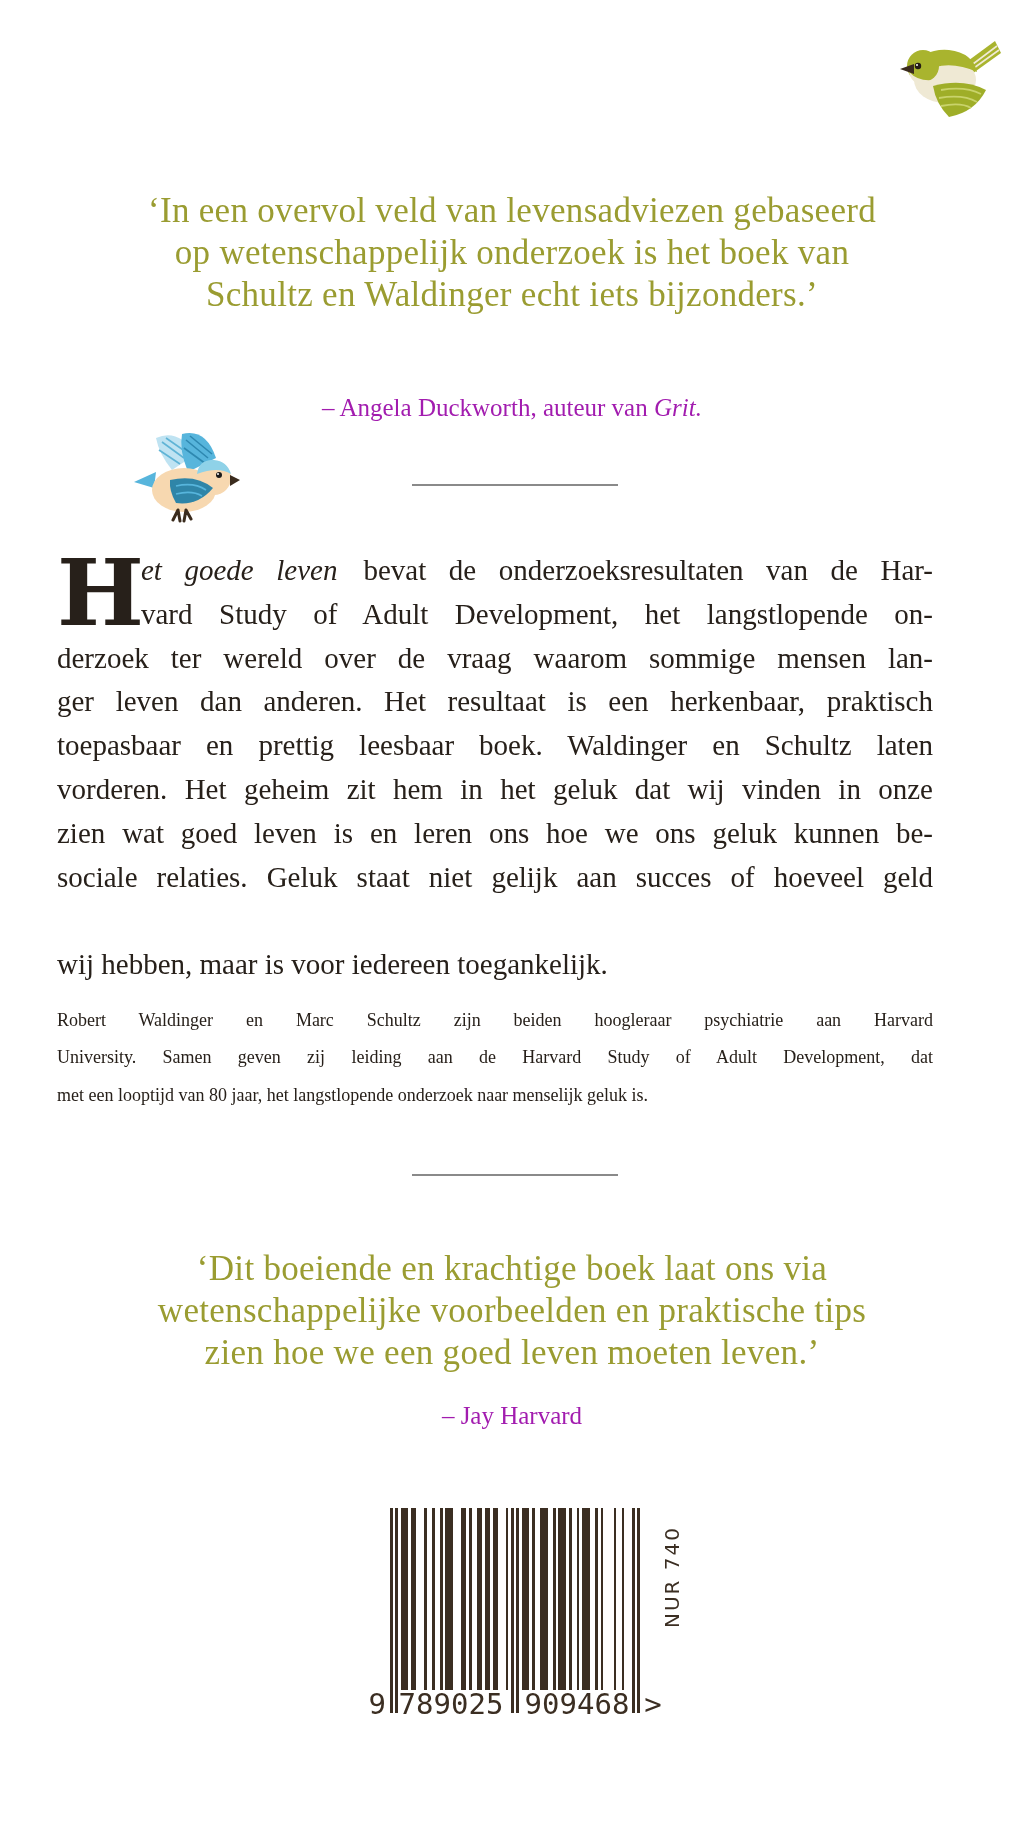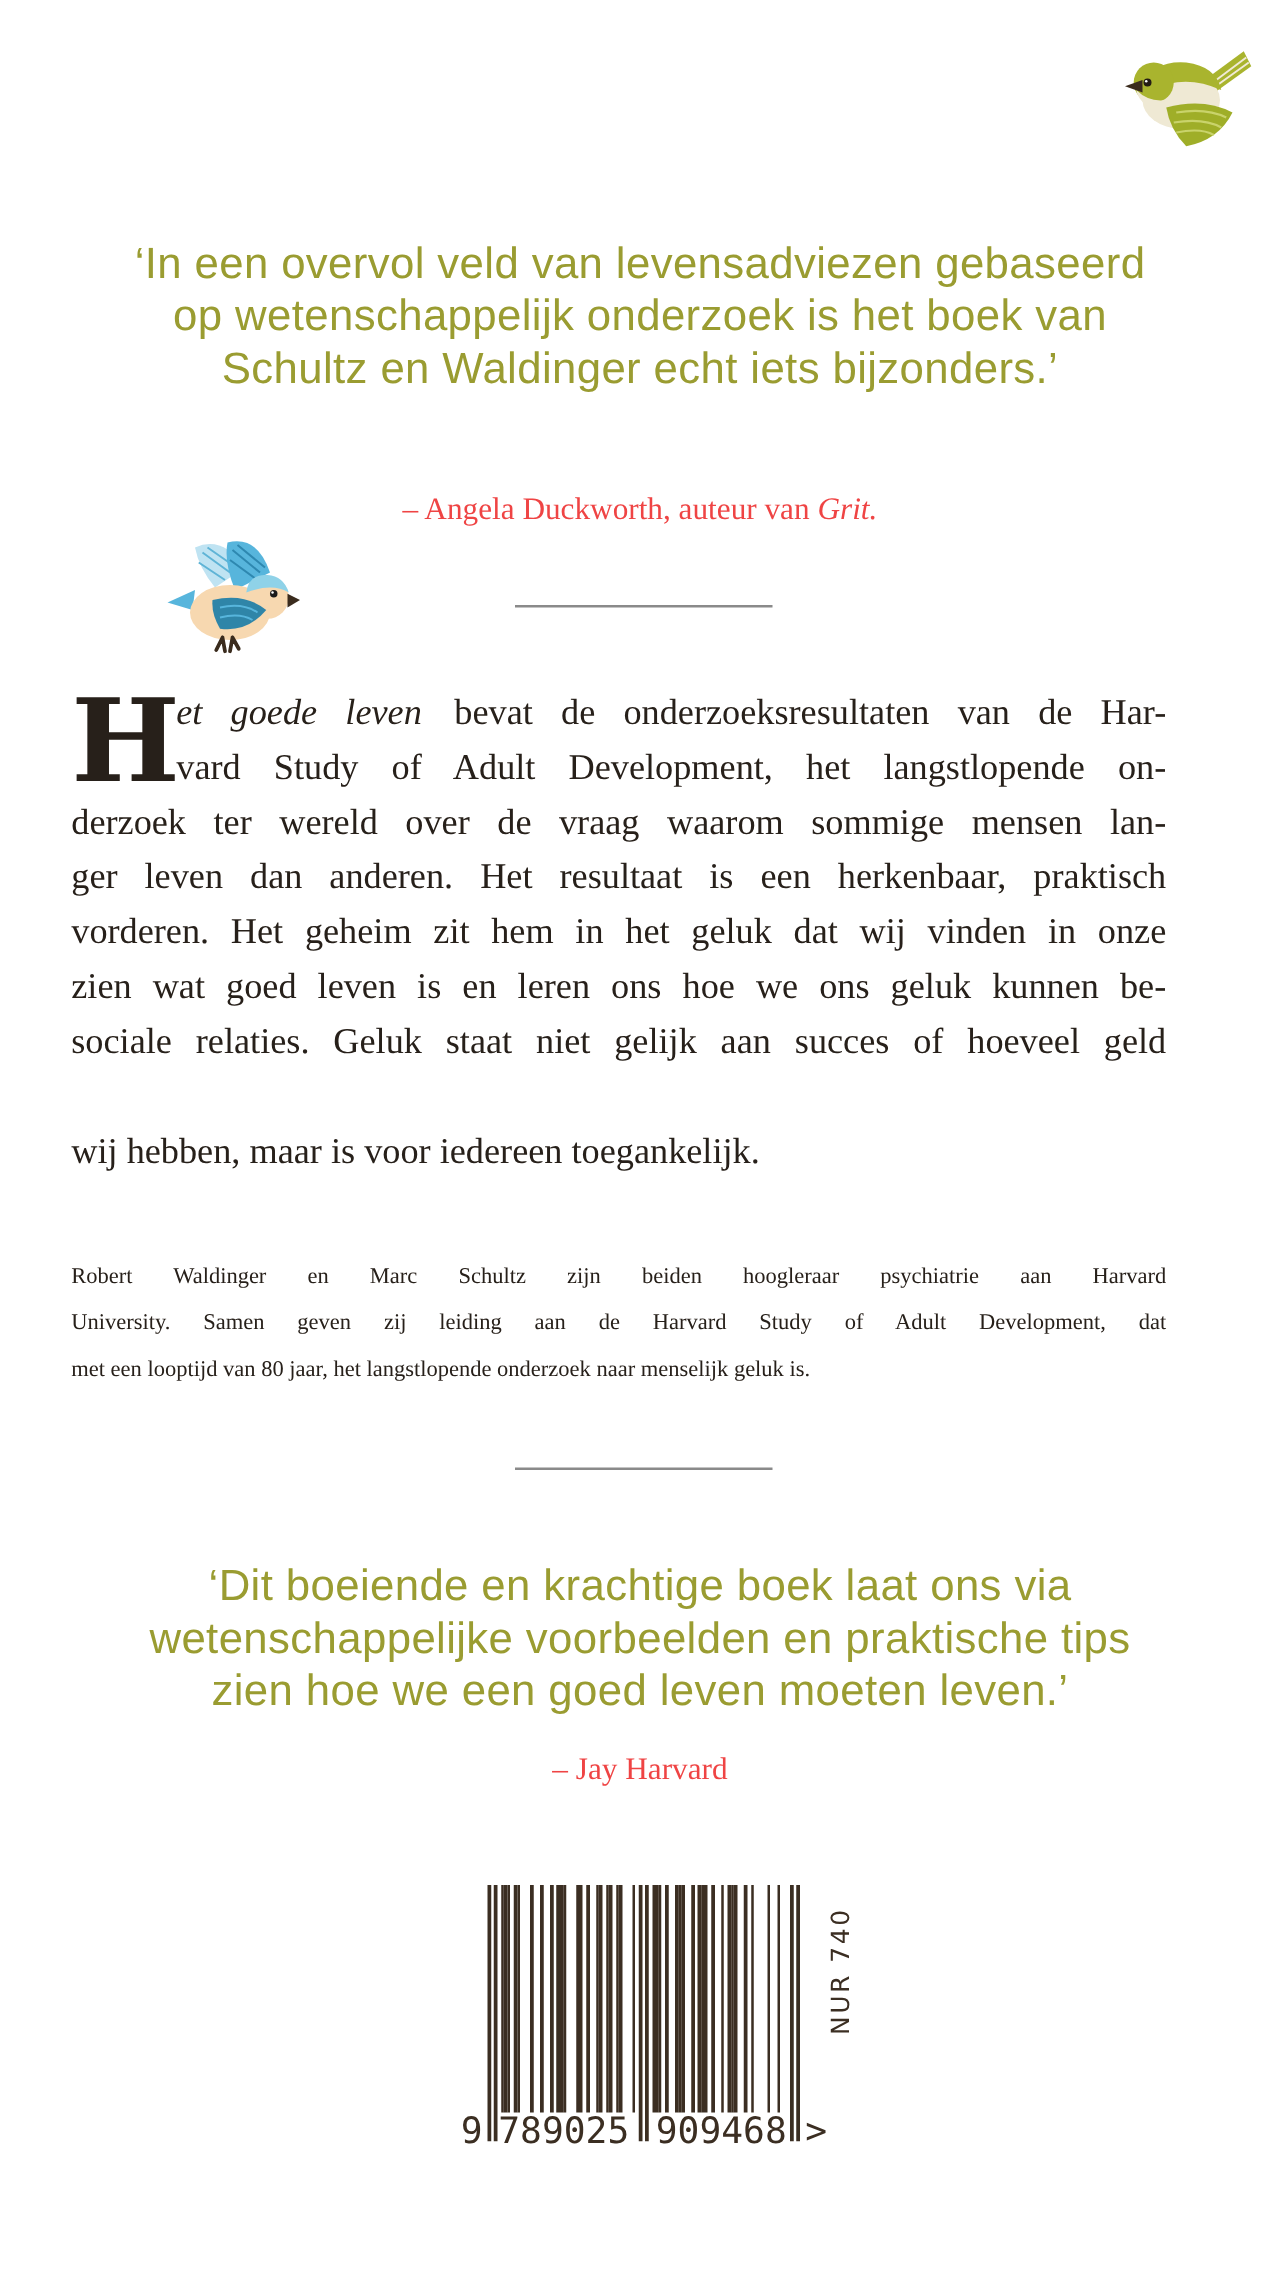--- a/index.html
+++ b/index.html
@@ -1,27 +1,27 @@
 <!DOCTYPE html>
 <html><head>
 <meta charset="utf-8">
 <style>
   html,body{margin:0;padding:0;background:#ffffff;}
   .page{position:relative;width:1024px;height:1822px;background:#ffffff;overflow:hidden;
         font-family:"Liberation Serif",serif;color:#27201a;}
 
   
   .quote{position:absolute;left:0;width:100%;text-align:center;
-         font-family:Liberation Sans, sans-serif;font-weight:300;
+         font-family:Liberation Serif, serif;font-weight:300;
          color:#9a9c31;font-size:35px;line-height:42px;letter-spacing:0.3px;}
   .quote div{white-space:nowrap;}
 
   
   .attr{position:absolute;left:0;width:100%;text-align:center;
-        font-size:25px;color:#ef4444;}
+        font-size:25px;color:#a21caf;}
   .attr .it{font-style:italic;}
 
   
   .rule{position:absolute;left:412px;width:206px;height:2px;background:#8a8a8a;}
 
   
   .mainpara{position:absolute;left:57px;top:549px;width:876px;
             font-size:29px;line-height:43.8px;}
   .pline{height:43.8px;overflow:hidden;text-align:justify;}
   .pline::after{content:"";display:inline-block;width:100%;}
@@ -106,20 +106,21 @@
   </svg>
 
   <div class="rule" style="top:484px"></div>
 
   <div class="mainpara">
     <span class="dropcap">H</span>
     <div class="pline ind"><span class="it">et goede leven</span><span class="firstrest">bevat de onderzoeksresultaten van de Har-</span></div>
     <div class="pline ind">vard Study of Adult Development, het langstlopende on-</div>
     <div class="pline">derzoek ter wereld over de vraag waarom sommige mensen lan-</div>
     <div class="pline">ger leven dan anderen. Het resultaat is een herkenbaar, praktisch</div>
+    <div class="pline">toepasbaar en prettig leesbaar boek. Waldinger en Schultz laten</div>
     <div class="pline">vorderen. Het geheim zit hem in het geluk dat wij vinden in onze</div>
     <div class="pline">zien wat goed leven is en leren ons hoe we ons geluk kunnen be-</div>
     <div class="pline">sociale relaties. Geluk staat niet gelijk aan succes of hoeveel geld</div>
     <div class="pline plain">wij hebben, maar is voor iedereen toegankelijk.</div>
   </div>
 
   <div class="bio">
     <div class="bline">Robert Waldinger en Marc Schultz zijn beiden hoogleraar psychiatrie aan Harvard</div>
     <div class="bline">University. Samen geven zij leiding aan de Harvard Study of Adult Development, dat</div>
     <div class="bline plain">met een looptijd van 80 jaar, het langstlopende onderzoek naar menselijk geluk is.</div>

